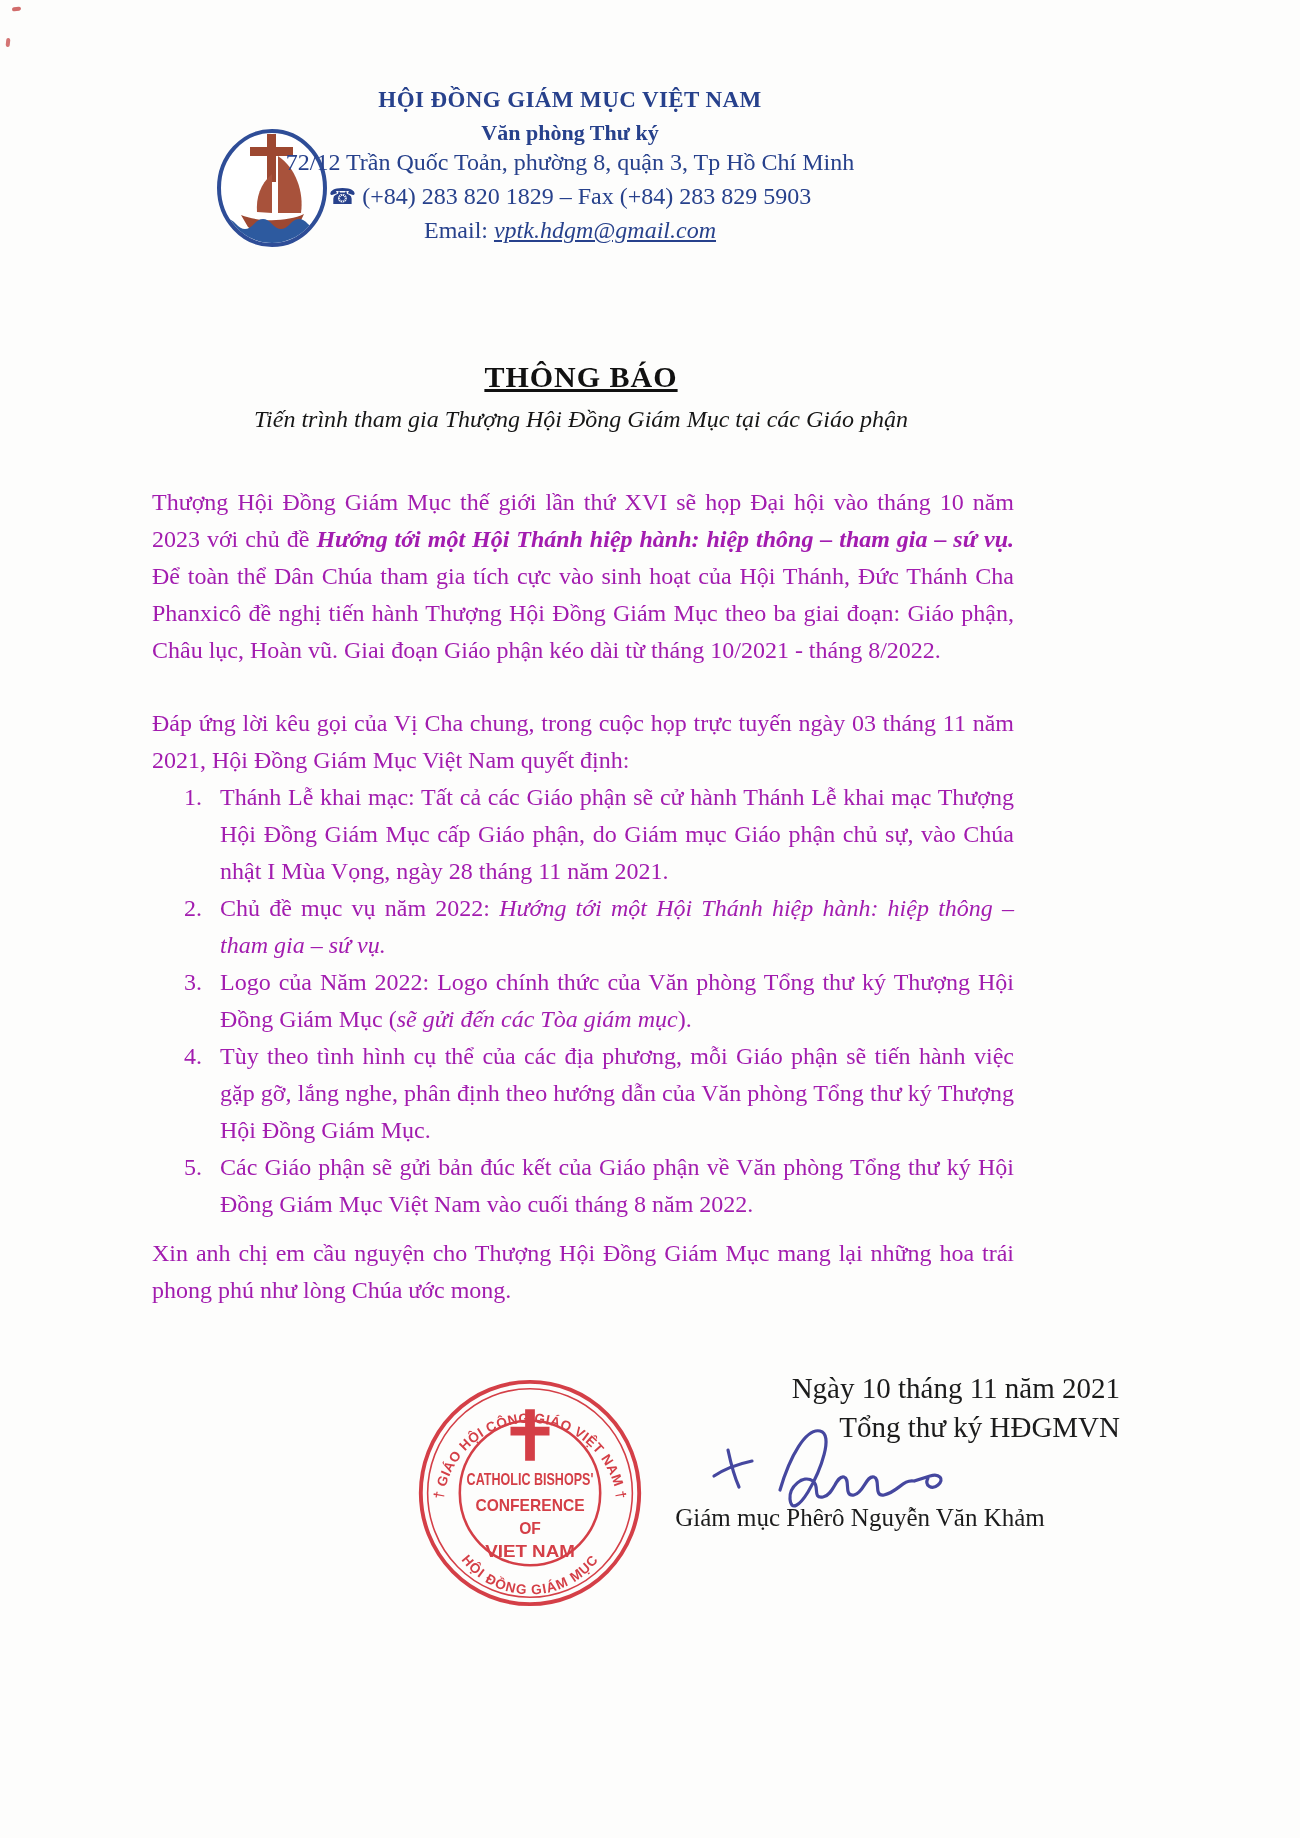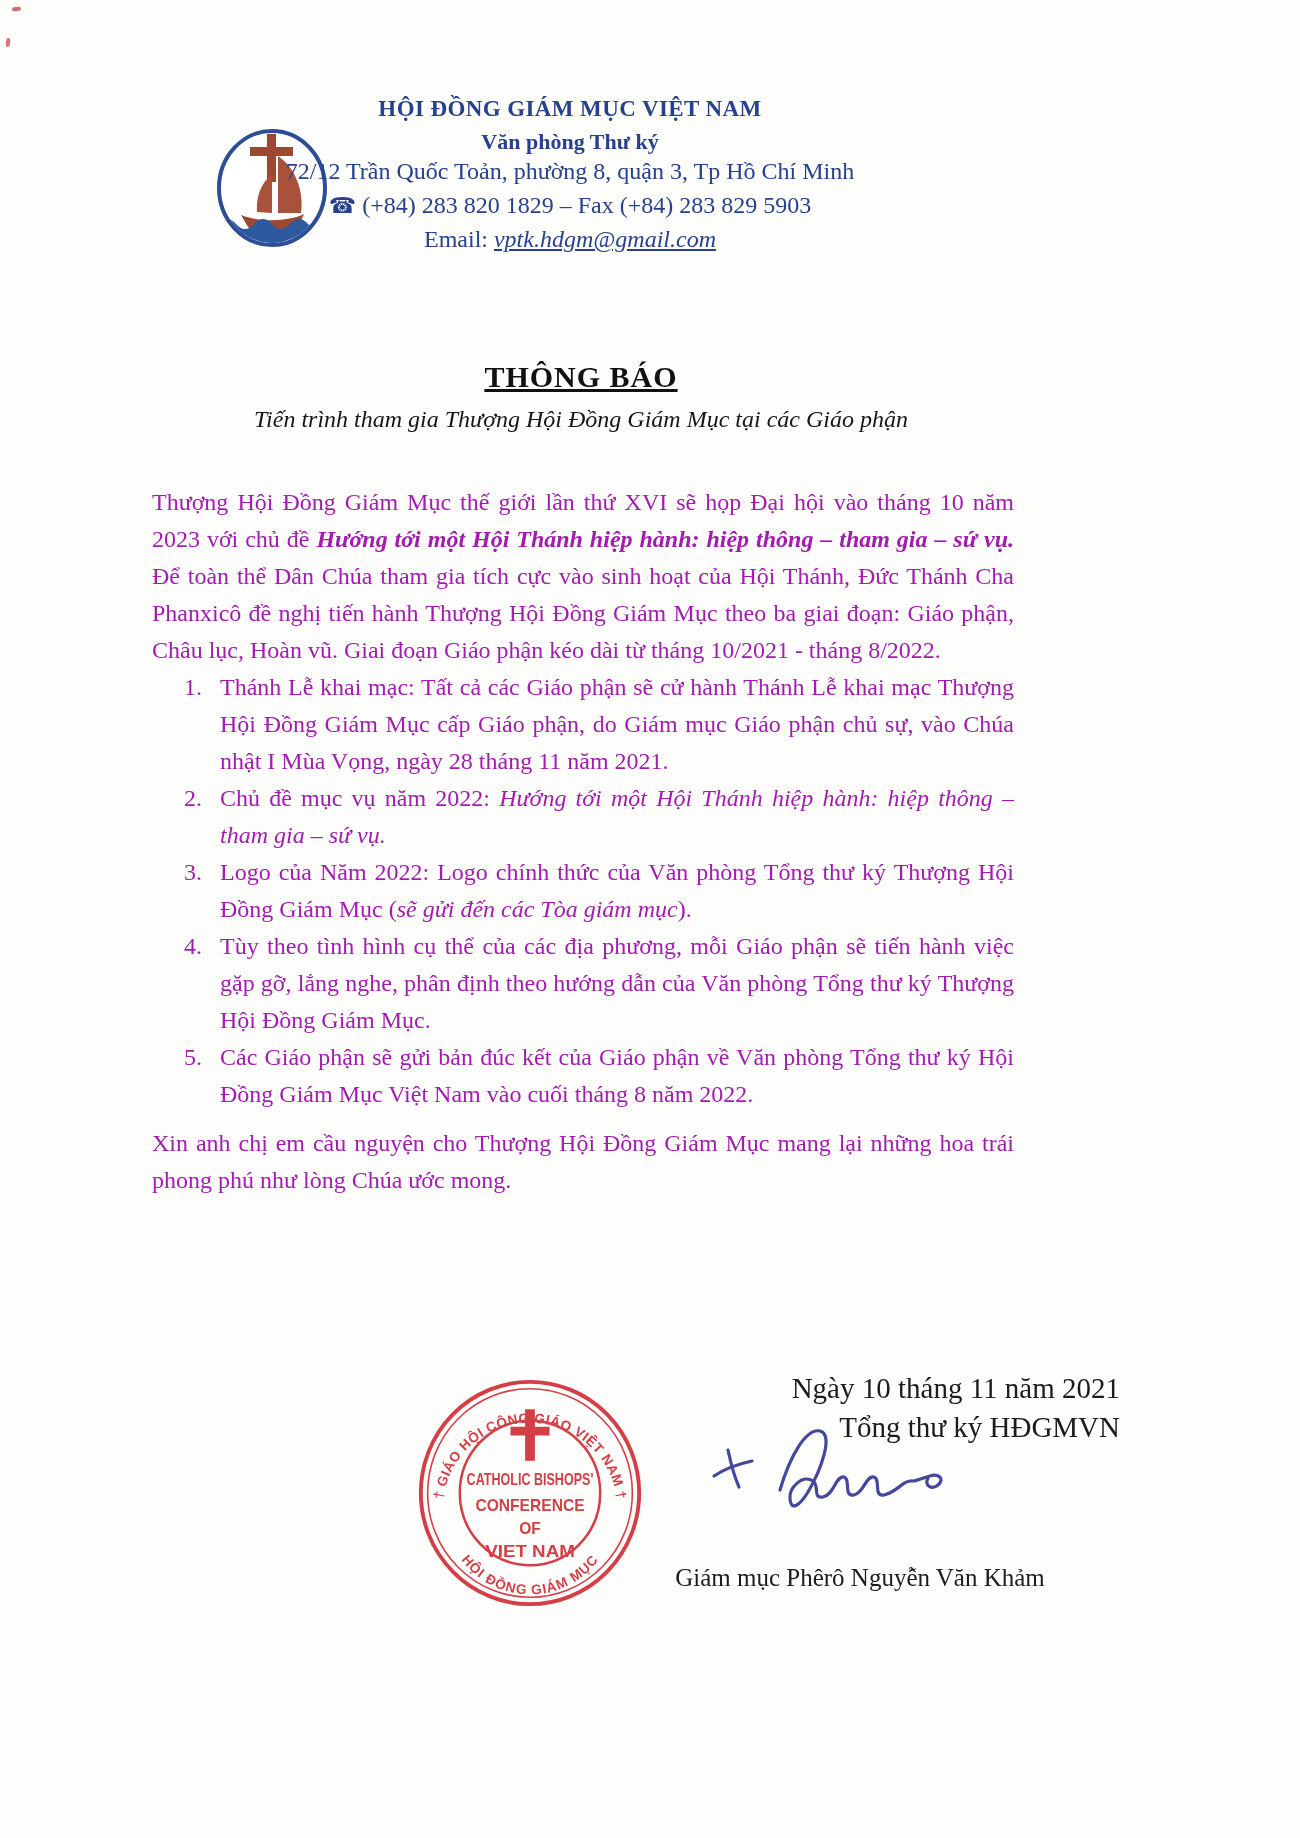--- a/index.html
+++ b/index.html
@@ -3,21 +3,21 @@
 <meta charset="utf-8">
 <style>
   html,body{margin:0;padding:0;background:#e8e8e8;}
   .page{position:relative;width:1300px;height:1838px;background:#fdfdfc;overflow:hidden;
         font-family:"Liberation Serif","DejaVu Serif",serif;color:#1d1d1d;}
   
   .speck1{position:absolute;left:12px;top:7px;width:9px;height:4px;background:#c23b3b;opacity:.75;border-radius:2px;transform:rotate(-8deg);}
   .speck2{position:absolute;left:6px;top:38px;width:4px;height:9px;background:#c23b3b;opacity:.7;border-radius:2px;transform:rotate(6deg);}
   
   .logo{position:absolute;left:210px;top:118px;width:125px;height:135px;}
-  .hdr{position:absolute;left:230px;top:96px;width:680px;text-align:center;color:#27418c;}
+  .hdr{position:absolute;left:230px;top:87px;width:680px;text-align:center;color:#27418c;}
   .h-org{font-size:23px;font-weight:bold;letter-spacing:.4px;}
   .h-office{font-size:22px;font-weight:bold;margin-top:7px;text-align:center;}
   .h-addr{font-size:24px;margin-top:3px;white-space:nowrap;}
   .h-phone{font-size:24px;margin-top:7px;white-space:nowrap;}
   .phone-glyph{font-family:"DejaVu Sans",sans-serif;font-size:22px;}
   .h-email{font-size:24px;margin-top:7px;}
   .h-email .addr{font-style:italic;text-decoration:underline;}
   
   .doc-title{position:absolute;left:150px;top:360px;width:862px;text-align:center;
              font-size:30px;font-weight:bold;letter-spacing:1px;color:#111;text-decoration:underline;}
@@ -31,21 +31,21 @@
   .theme{font-weight:bold;font-style:italic;}
   .dlist{margin:0;}
   .li{position:relative;padding-left:68px;}
   .li .num{position:absolute;left:32px;top:0;}
   .closing{margin-top:12px !important;}
   .em{font-style:italic;}
   
   .sig-col{position:absolute;left:600px;top:1372px;width:520px;text-align:right;font-size:29px;color:#1c1c1c;}
   .sig-role{margin-top:6px;}
   .sig-svg{position:absolute;left:700px;top:1424px;width:350px;height:105px;}
-  .signer{position:absolute;left:600px;top:1564px;width:520px;text-align:center;font-size:25px;color:#1c1c1c;}
+  .signer{position:absolute;left:600px;top:1504px;width:520px;text-align:center;font-size:25px;color:#1c1c1c;}
   
   .stamp{position:absolute;left:413px;top:1376px;width:234px;height:234px;opacity:.92;}
   .stamp text{font-family:"Liberation Sans","DejaVu Sans",sans-serif;font-weight:bold;}
 </style>
 </head>
 <body>
 
 <div class="page">
 
   <div class="speck1"></div>
@@ -74,20 +74,21 @@
     <div class="h-addr">72/12 Trần Quốc Toản, phường 8, quận 3, Tp Hồ Chí Minh</div>
     <div class="h-phone"><span class="phone-glyph">☎</span> <span>(+84) 283 820 1829 – Fax (+84) 283 829 5903</span></div>
     <div class="h-email"><span>Email: </span><span class="addr">vptk.hdgm@gmail.com</span></div>
   </div>
 
   <div class="doc-title">THÔNG BÁO</div>
   <div class="doc-subtitle">Tiến trình tham gia Thượng Hội Đồng Giám Mục tại các Giáo phận</div>
 
   <div class="body">
     <p><span>Thượng Hội Đồng Giám Mục thế giới lần thứ XVI sẽ họp Đại hội vào tháng 10 năm 2023 với chủ đề </span><span class="theme">Hướng tới một Hội Thánh hiệp hành: hiệp thông – tham gia – sứ vụ.</span><span> Để toàn thể Dân Chúa tham gia tích cực vào sinh hoạt của Hội Thánh, Đức Thánh Cha Phanxicô đề nghị tiến hành Thượng Hội Đồng Giám Mục theo ba giai đoạn: Giáo phận, Châu lục, Hoàn vũ. Giai đoạn Giáo phận kéo dài từ tháng 10/2021 - tháng 8/2022.</span></p>
+    <p class="p2">Đáp ứng lời kêu gọi của Vị Cha chung, trong cuộc họp trực tuyến ngày 03 tháng 11 năm 2021, Hội Đồng Giám Mục Việt Nam quyết định:</p>
 
     <div class="dlist">
       <div class="li">
         <span class="num">1.</span>
         <span>Thánh Lễ khai mạc: Tất cả các Giáo phận sẽ cử hành Thánh Lễ khai mạc Thượng Hội Đồng Giám Mục cấp Giáo phận, do Giám mục Giáo phận chủ sự, vào Chúa nhật I Mùa Vọng, ngày 28 tháng 11 năm 2021.</span><span class="em"></span><span></span>
       </div>
       <div class="li">
         <span class="num">2.</span>
         <span>Chủ đề mục vụ năm 2022: </span><span class="em">Hướng tới một Hội Thánh hiệp hành: hiệp thông – tham gia – sứ vụ.</span><span></span>
       </div>

